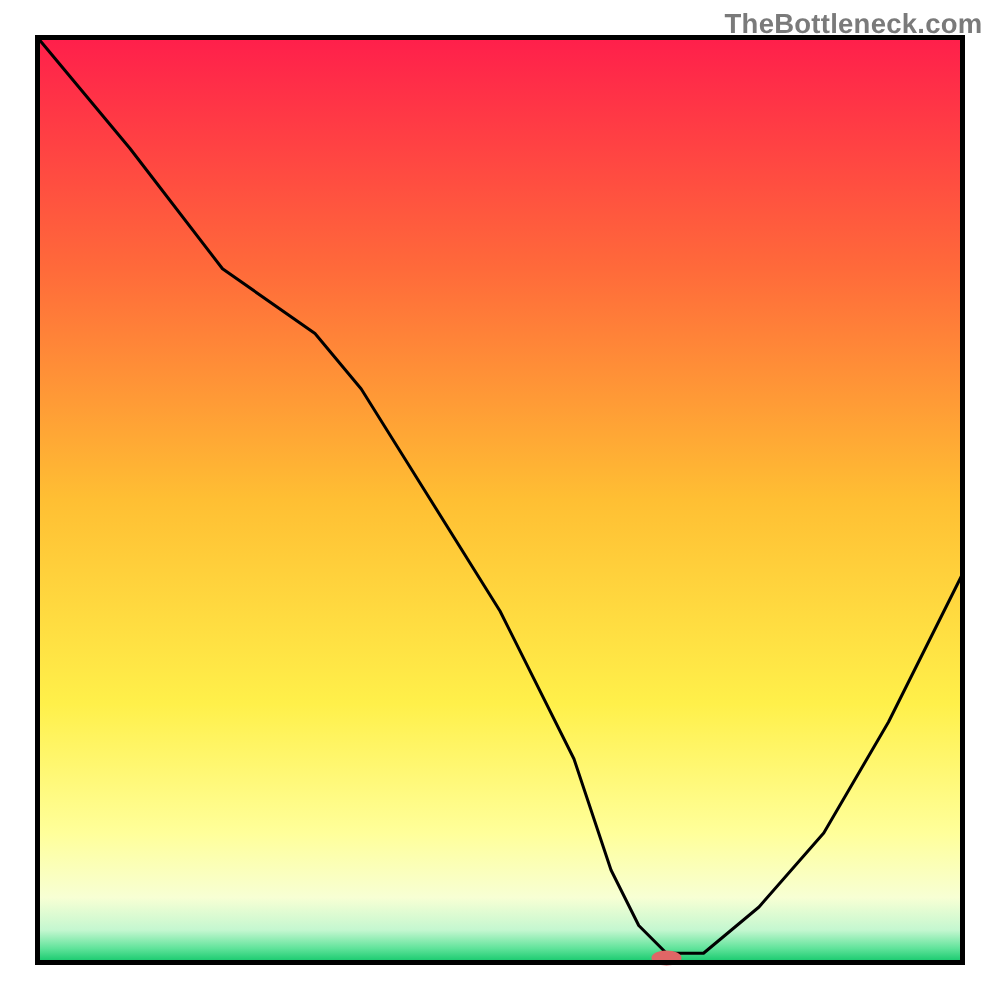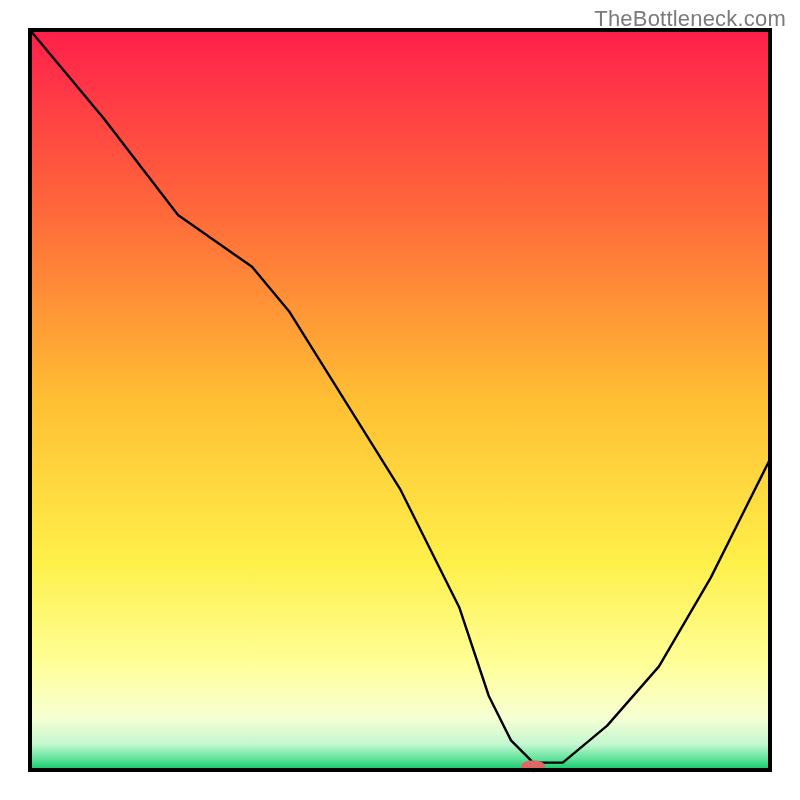--- a/index.html
+++ b/index.html
@@ -12,21 +12,21 @@
     width: 800px;
     height: 800px;
     position: relative;
   }
   .watermark {
     position: absolute;
     top: 6px;
     right: 14px;
     color: #7a7a7a;
     font-size: 22px;
-    font-weight: 400;
+    font-weight: 700;
     letter-spacing: 0.2px;
   }
   svg {
     display: block;
   }
 </style>
 </head>
 <body>
 
 <div class="container">

